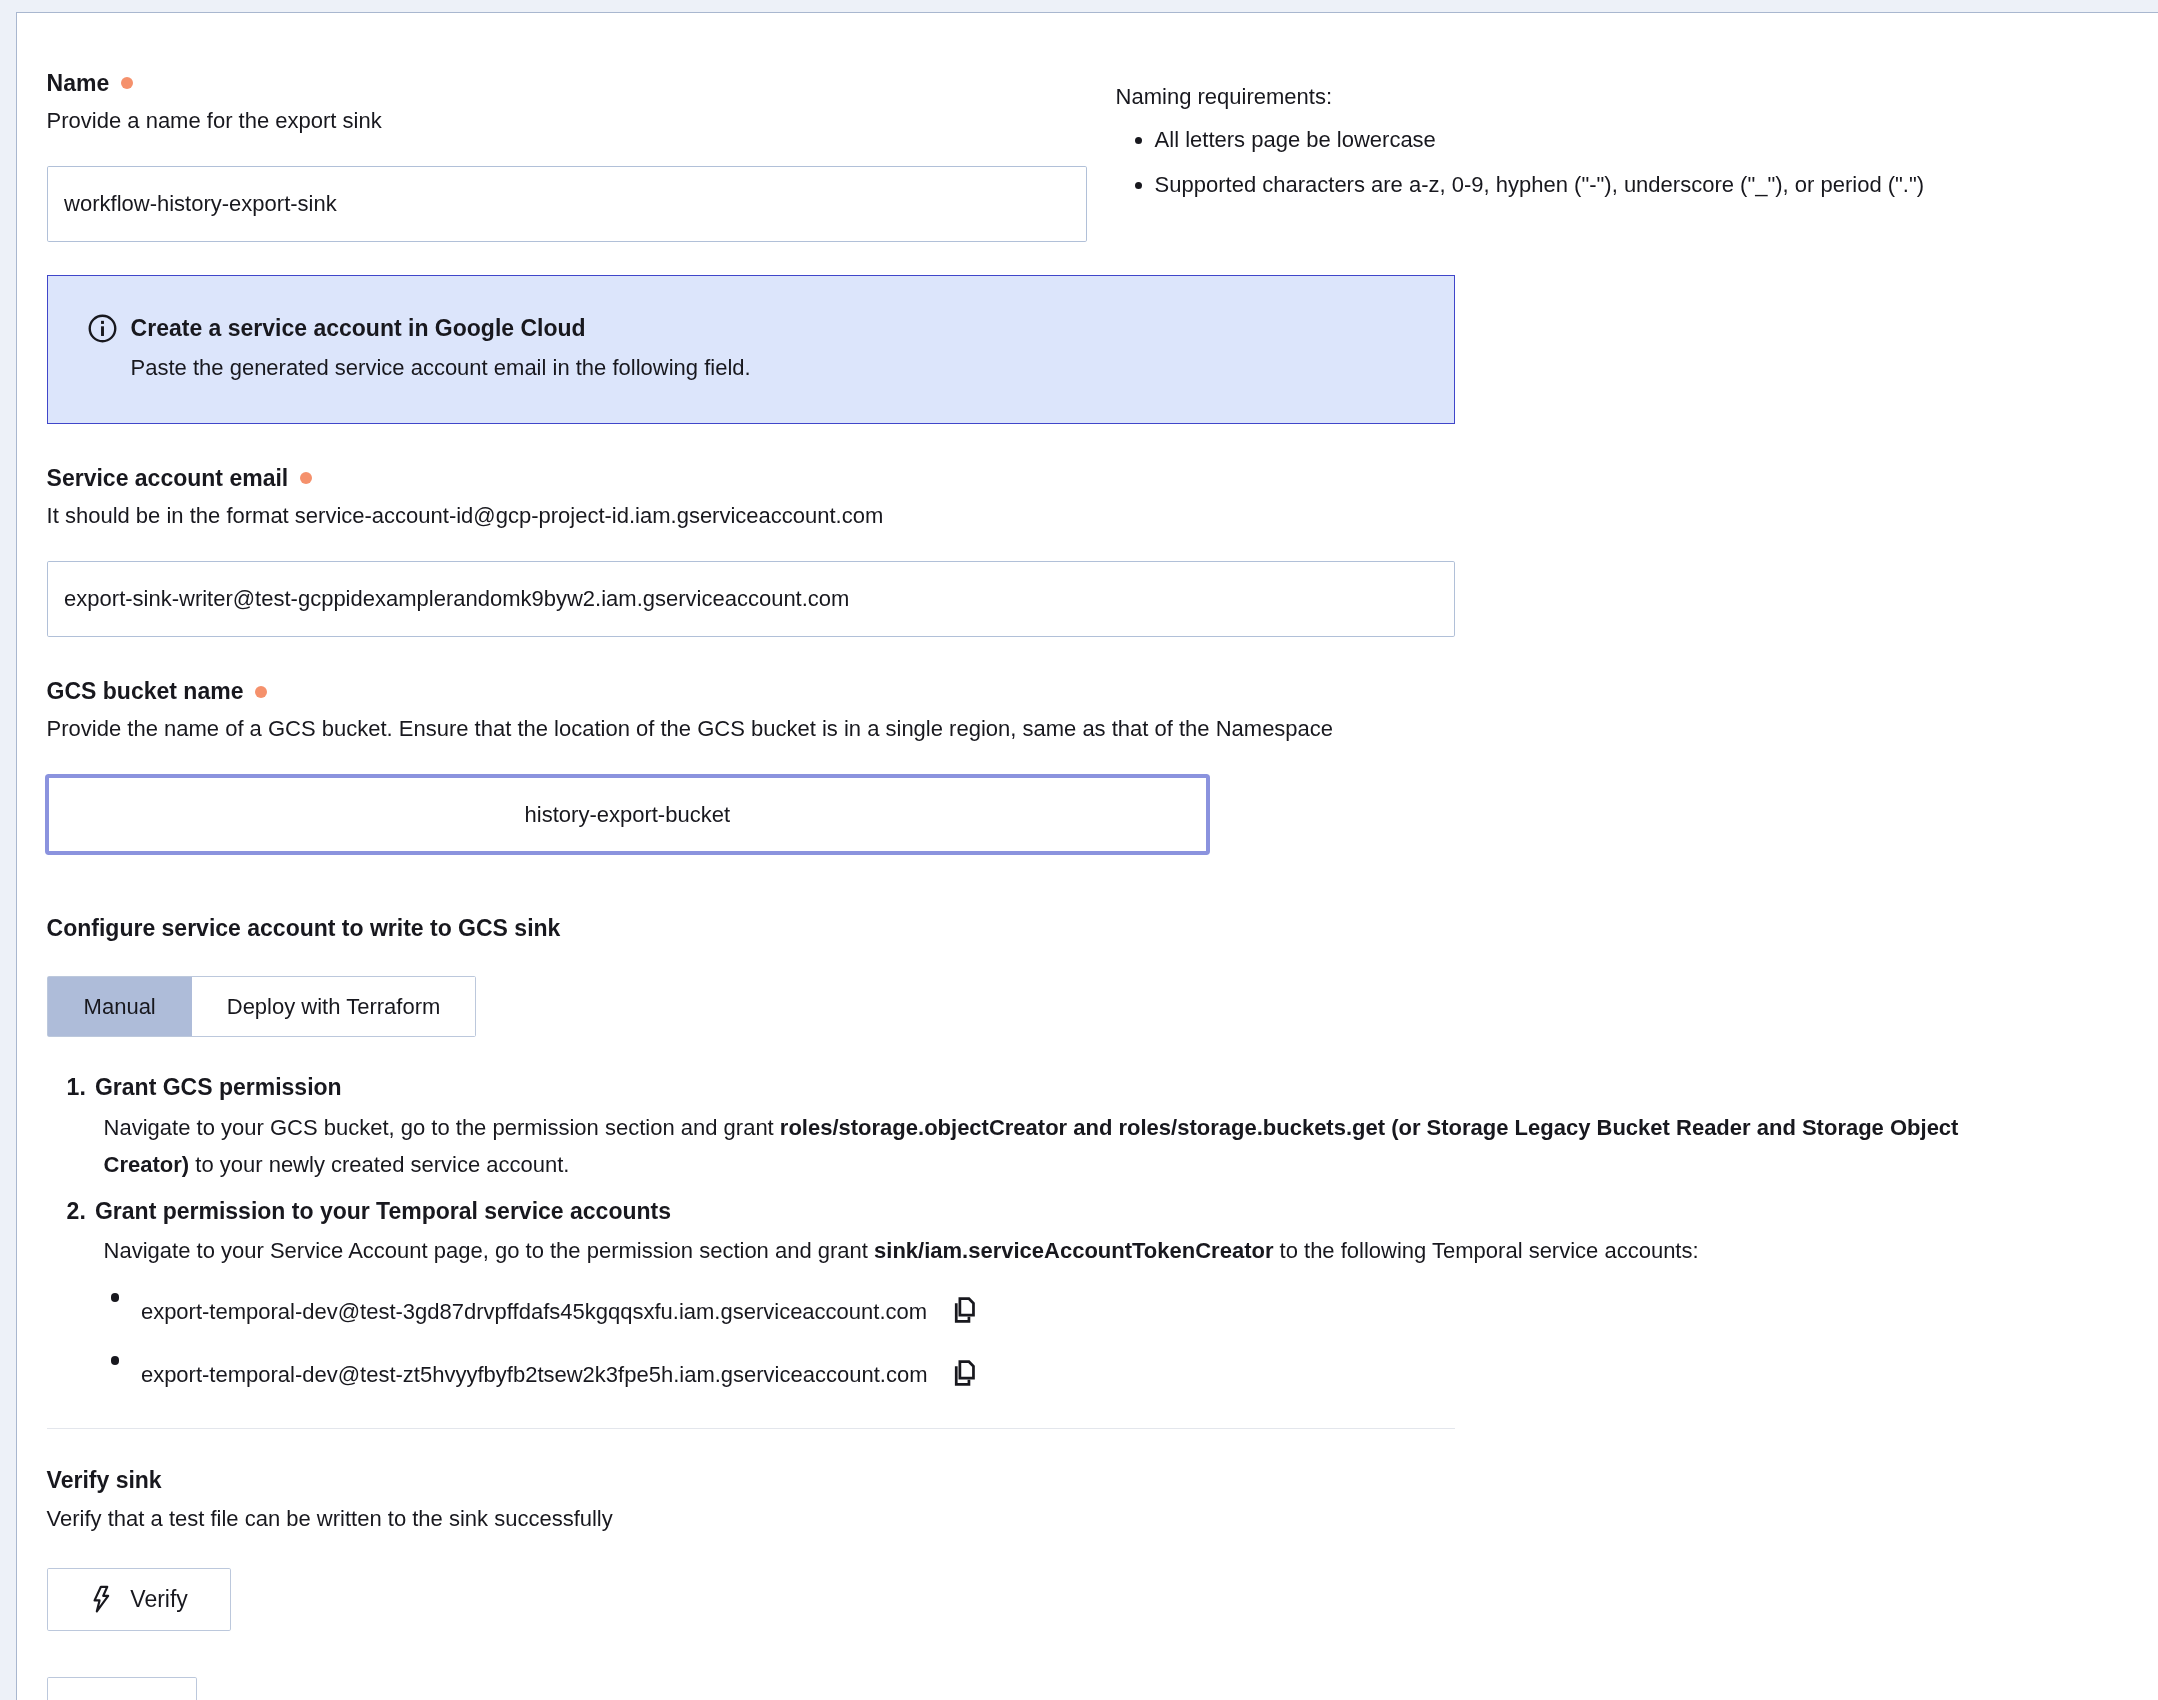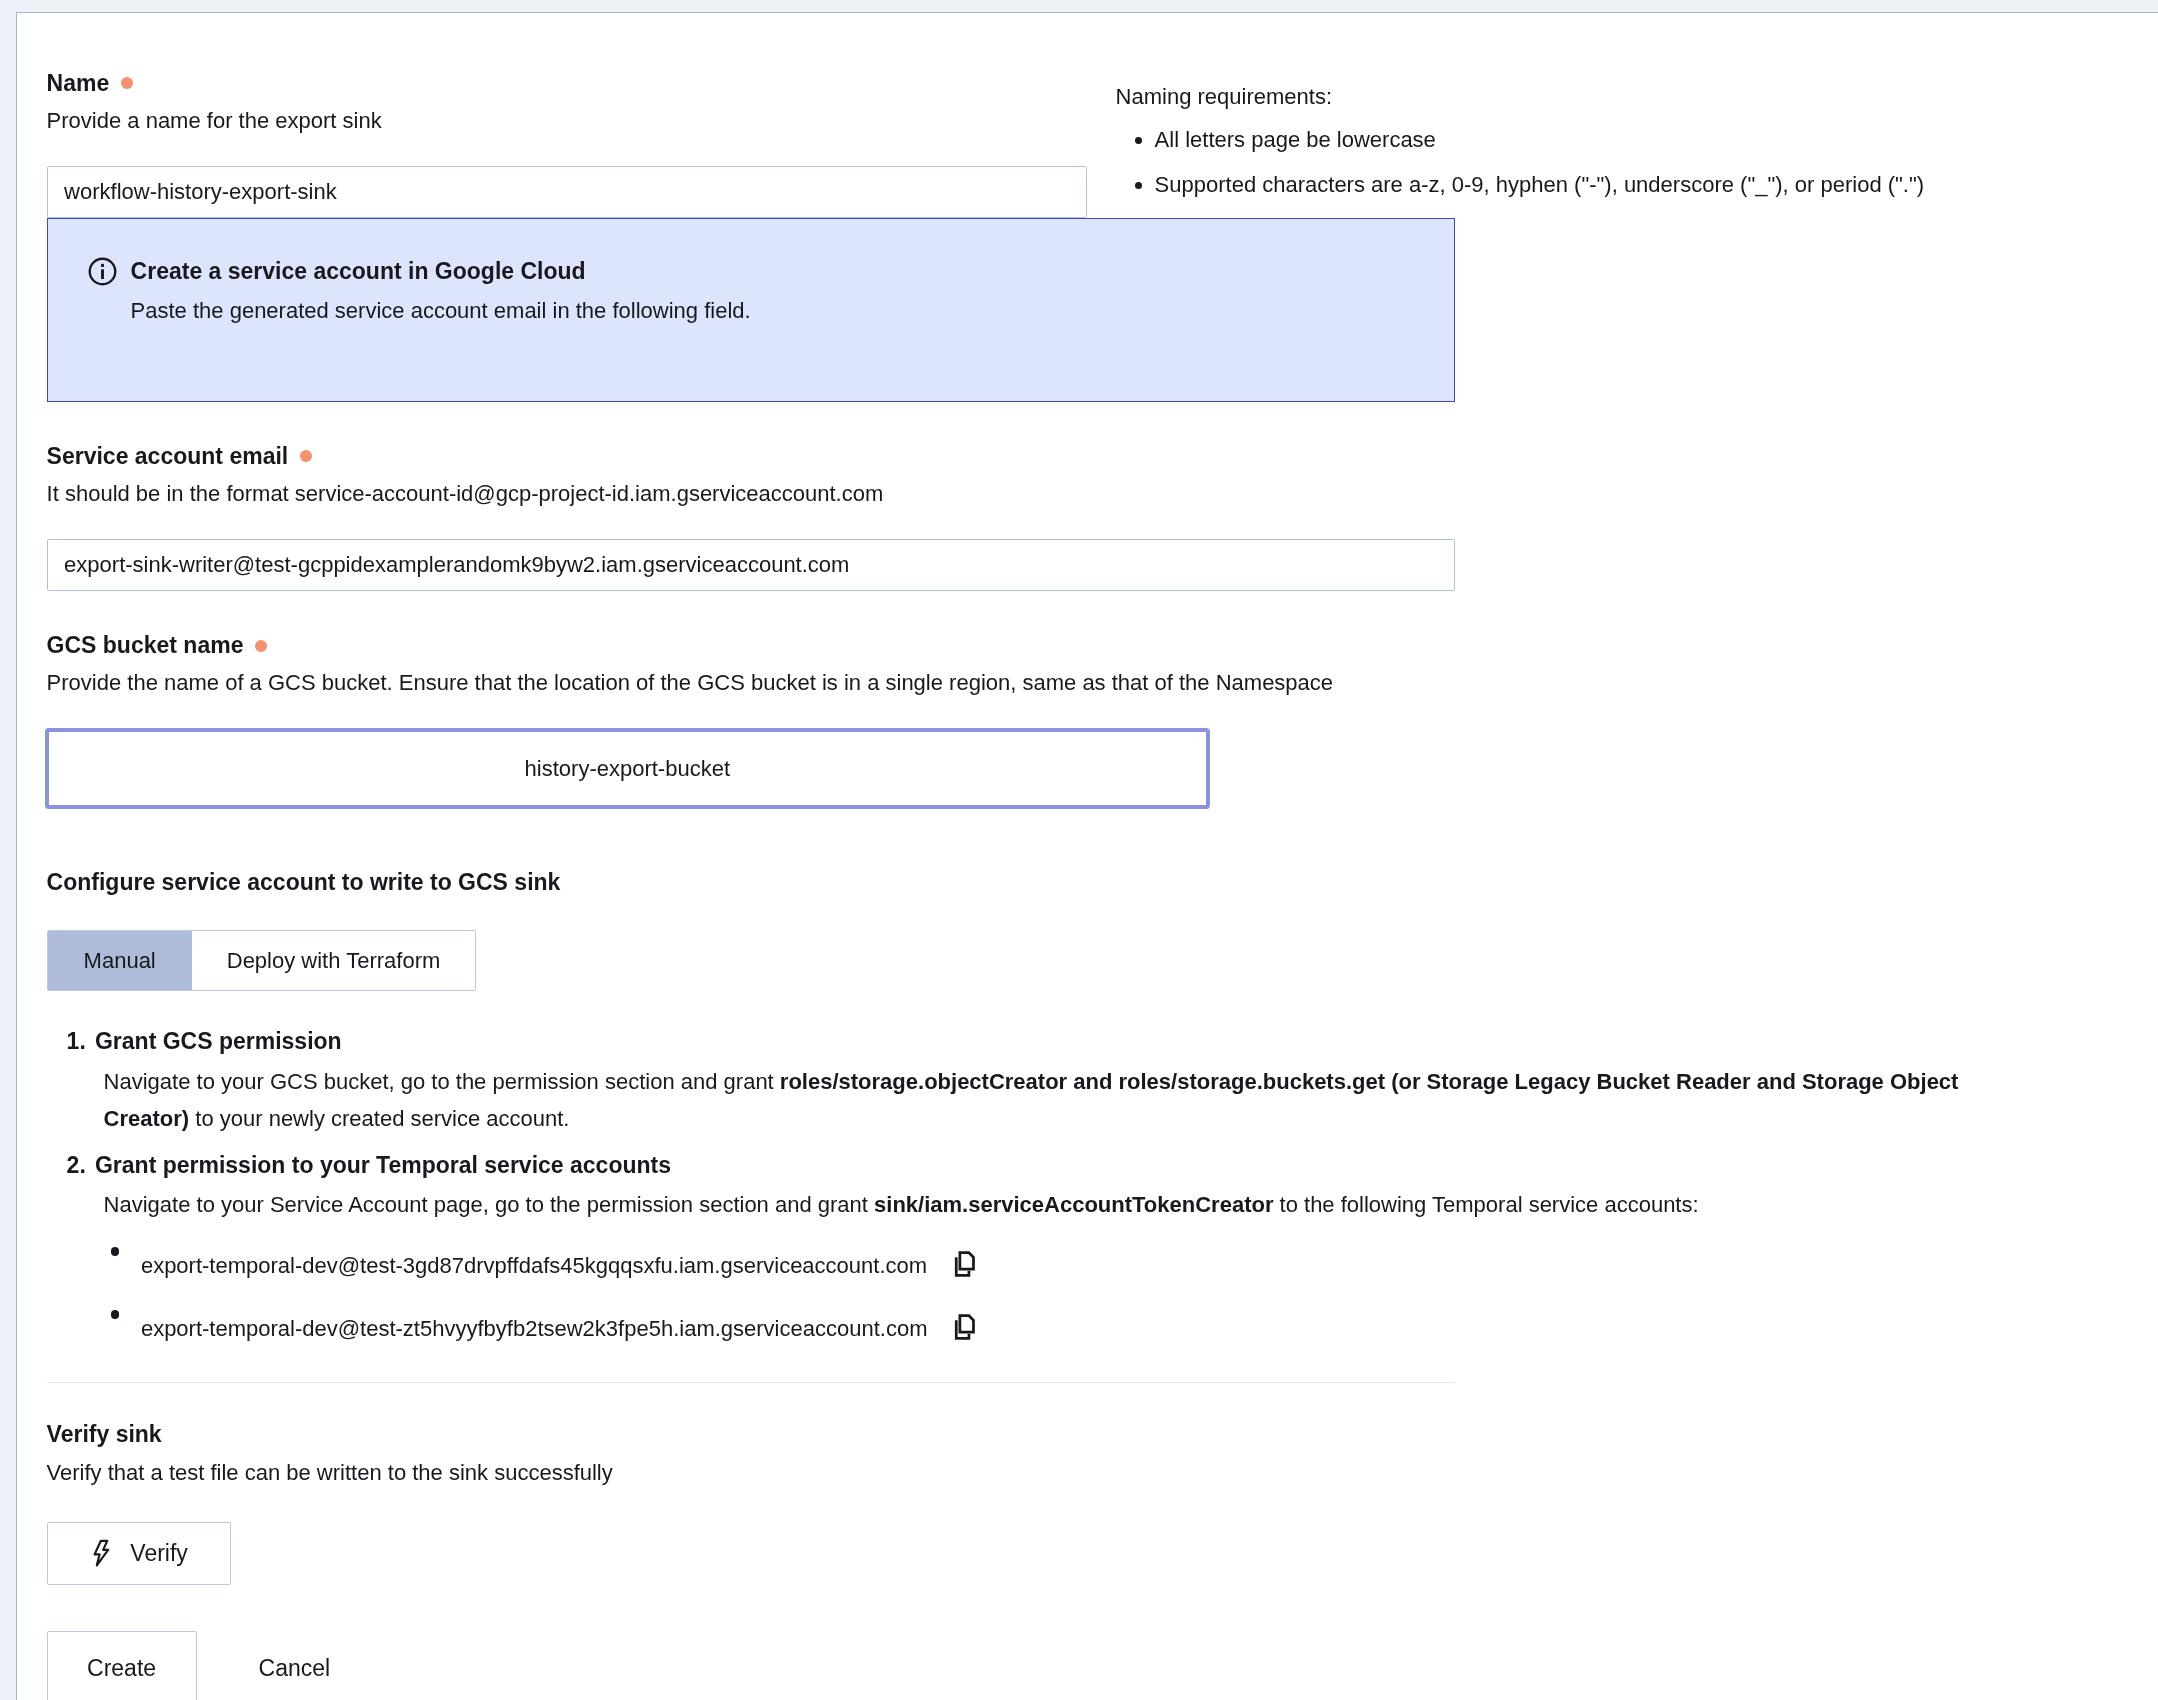--- a/index.html
+++ b/index.html
@@ -23,21 +23,21 @@
     font-size: 23px; font-weight: 700; line-height: 29px;
     display: flex; align-items: center;
   }
   .req-dot {
     display: inline-block; width: 12px; height: 12px; border-radius: 50%;
     background: #f5916c; margin-left: 12px;
   }
   .field-desc { font-size: 22px; line-height: 29px; margin-top: 8.3px; }
   .text-input {
     display: block;
-    height: 52px; width: 1040px;
+    height: 76px; width: 1040px;
     border: 1.8px solid #b1c0d8; border-radius: 1.8px;
     background: #fff;
     font-family: "Liberation Sans", sans-serif;
     font-size: 22px; color: #18181e;
     padding: 0 16.5px;
     margin-top: 31px;
     outline: none;
   }
   .text-input.wide { width: 1408px; }
   .text-input.focused {
@@ -47,21 +47,22 @@
     border-radius: 3.7px;
     text-align: center;
   }
   .top-row { display: flex; margin-top: 28px; }
   .top-left { width: 1040px; flex: none; }
   .top-right { flex: 1; margin-left: 29px; padding-top: 13px; }
   .nr-title { font-size: 22px; line-height: 29px; }
   .nr-list { margin: 14.7px 0 0 39px; }
   .nr-list li { font-size: 22px; line-height: 29px; margin-bottom: 15.6px; }
   .info-banner {
-    width: 1408px; height: 184px;
+    margin-top: 33px;
+    width: 1408px; height: 149px;
     background: #dce5fb;
     border: 1.8px solid #4046ca;
     padding: 37px 39px 0 39px;
   }
   .info-title-row { display: flex; align-items: center; }
   .info-icon { width: 31px; height: 31px; flex: none; margin-right: 13px; }
   .info-title { font-size: 23px; font-weight: 700; line-height: 31px; }
   .info-desc { font-size: 22px; line-height: 29px; margin: 9.2px 0 0 44px; }
   .section-label { margin-top: 40px; }
   .section-title {

